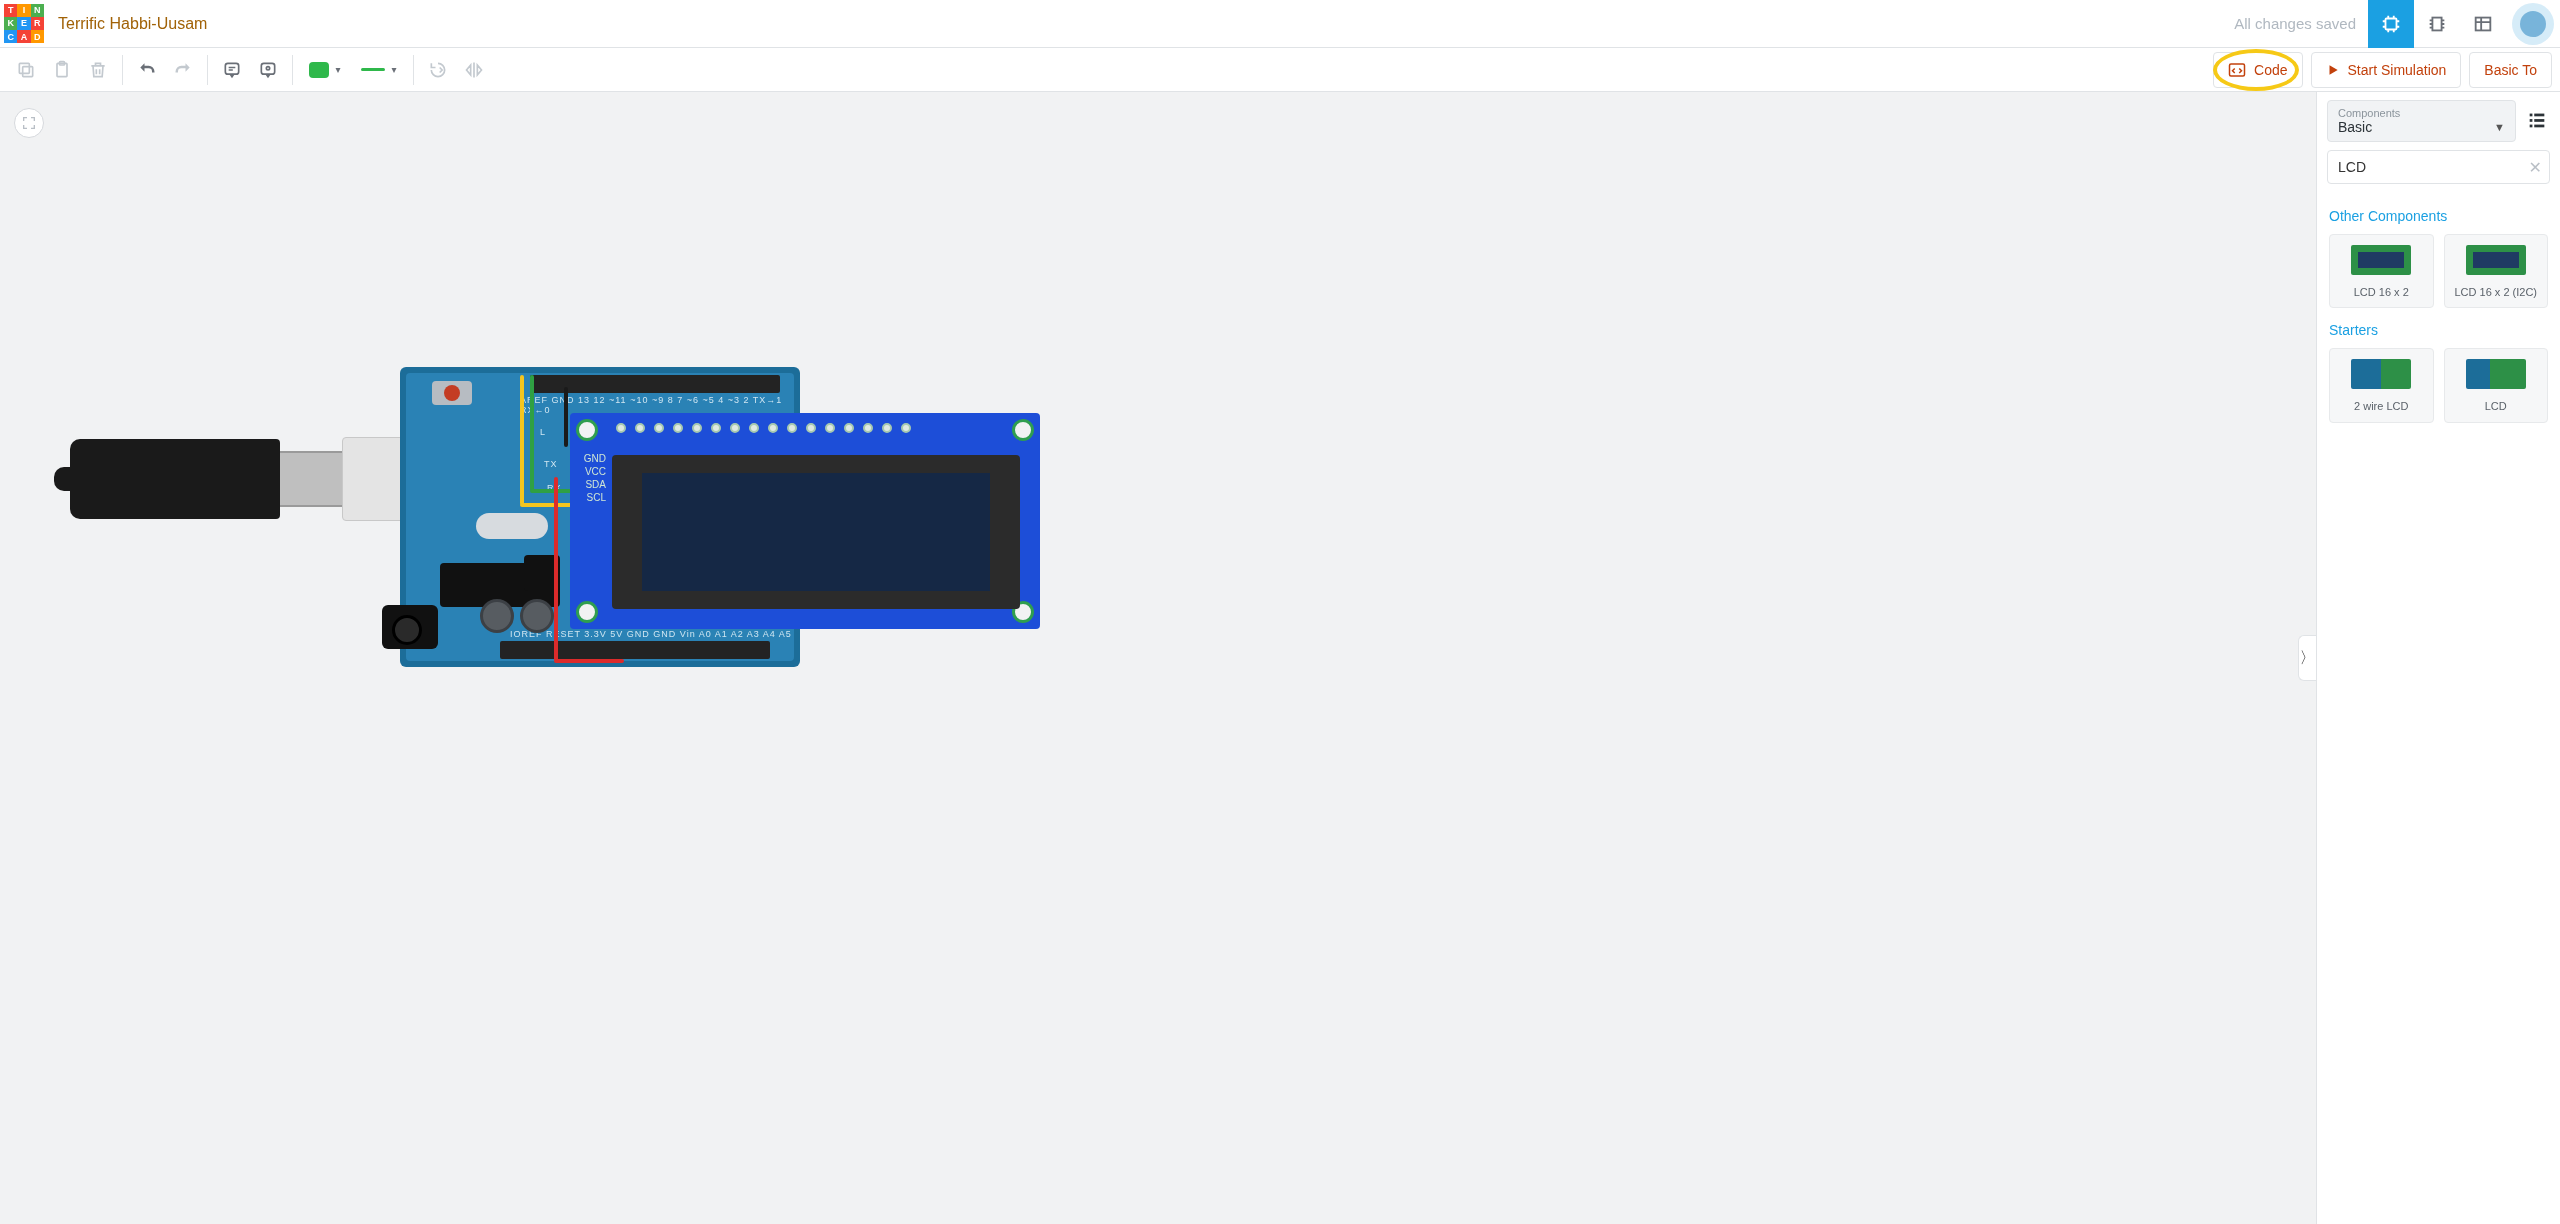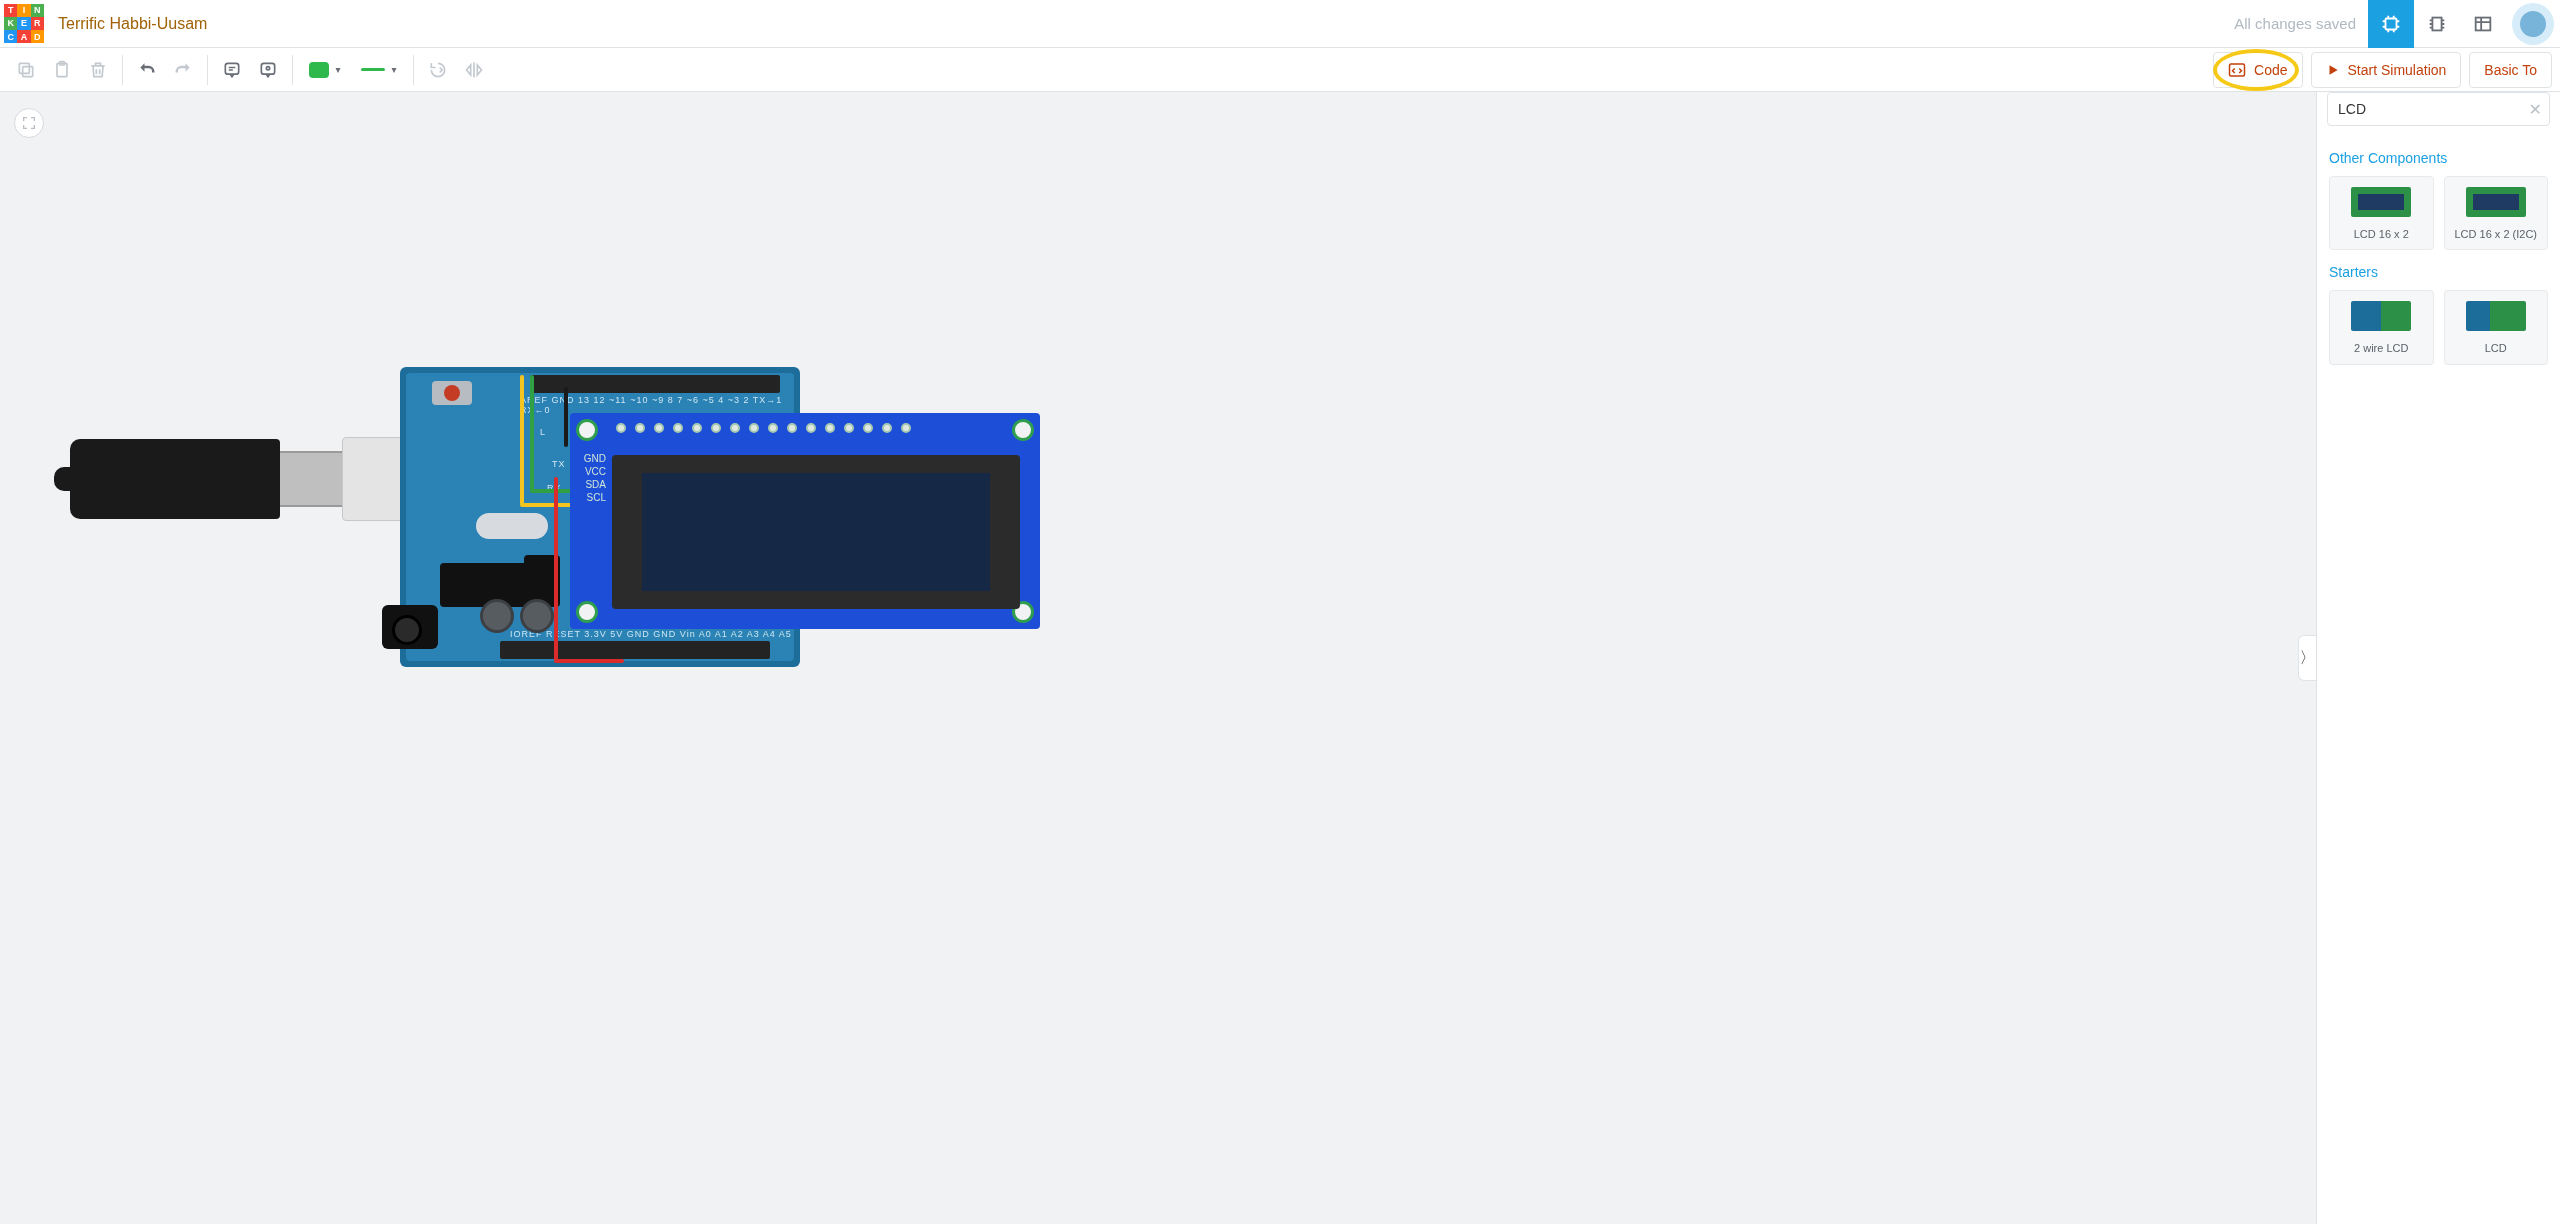--- a/index.html
+++ b/index.html
@@ -285,21 +285,21 @@
         <div class="usb-socket"></div>
       </div>
 
       <div class="arduino">
         <div class="ar-light"></div>
         <div class="pin-header ph-top"></div>
         <div class="pin-header ph-bot"></div>
         <div class="pin-label-row" style="top:28px;left:120px;">AREF GND 13 12 ~11 ~10 ~9 8   7 ~6 ~5 4 ~3 2 TX→1 RX←0</div>
         <div class="pin-label-row" style="top:46px;left:200px;font-size:8px;">DIGITAL (PWM~)</div>
         <div class="pin-label-row" style="bottom:28px;left:110px;">IOREF RESET 3.3V 5V GND GND Vin   A0 A1 A2 A3 A4 A5</div>
-        <div class="pin-label-row" style="top:92px; left:152px;">TX</div>
+        <div class="pin-label-row" style="top:92px; left:144px;">TX</div>
         <div class="pin-label-row" style="top:104px;left:147px;margin-top:12px;">RX</div>
         <div class="pin-label-row" style="top:60px; left:140px;">L</div>
         <div class="reset-btn"></div>
         <div class="big-chip"></div>
         <div class="small-chip"></div>
         <div class="oval-btn"></div>
         <div class="caps">
             <div class="cap"></div>
             <div class="cap"></div>
           </div>
@@ -346,20 +346,39 @@
         <div class="lcd-bezel">
           <div class="lcd-screen"></div>
         </div>
       </div>
     </div>
   </div>
 
   <div class="collapse-handle">〉</div>
 
   <div class="sidepanel">
+    <div class="panel-head">
+      <div class="comp-select">
+        <div class="lbl">Components</div>
+        <div style="display:flex;align-items:center;justify-content:space-between;">
+          <span class="val">Basic</span>
+          <span style="font-size:11px;color:#555;">▼</span>
+        </div>
+      </div>
+      <div class="list-icon">
+        <svg width="22" height="22" viewBox="0 0 24 24" fill="currentColor">
+            <rect x="4" y="5" width="3" height="3"></rect>
+            <rect x="4" y="11" width="3" height="3"></rect>
+            <rect x="4" y="17" width="3" height="3"></rect>
+            <rect x="9" y="5" width="11" height="3"></rect>
+            <rect x="9" y="11" width="11" height="3"></rect>
+            <rect x="9" y="17" width="11" height="3"></rect>
+          </svg>
+      </div>
+    </div>
     <div class="search-wrap">
       <div style="position:relative;">
         <input class="search-input" value="LCD" style="">
         <span style="position:absolute;right:8px;top:8px;color:#b9bfc6;cursor:pointer;">✕</span>
       </div>
     </div>
 
     <div class="section-title">Other Components</div>
     <div class="card-row">
       <div class="card">

